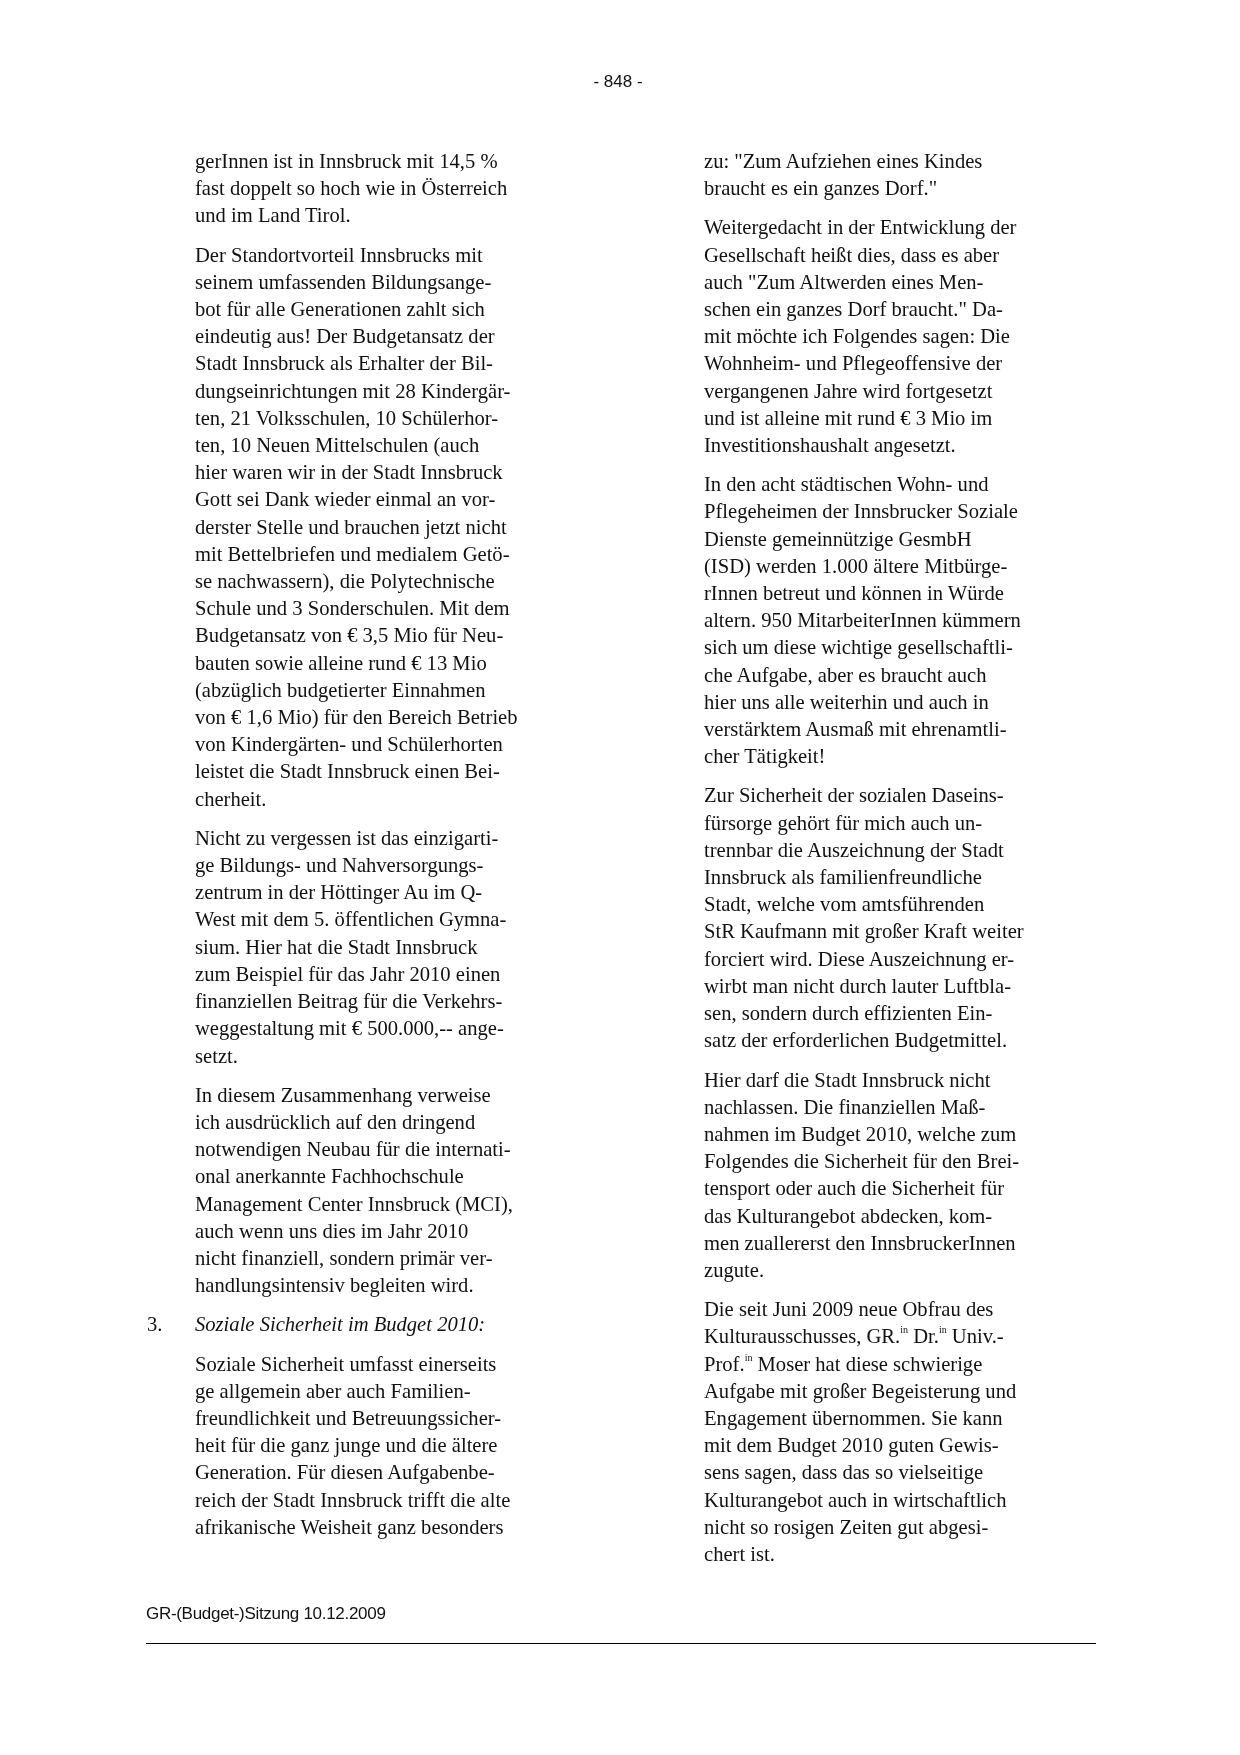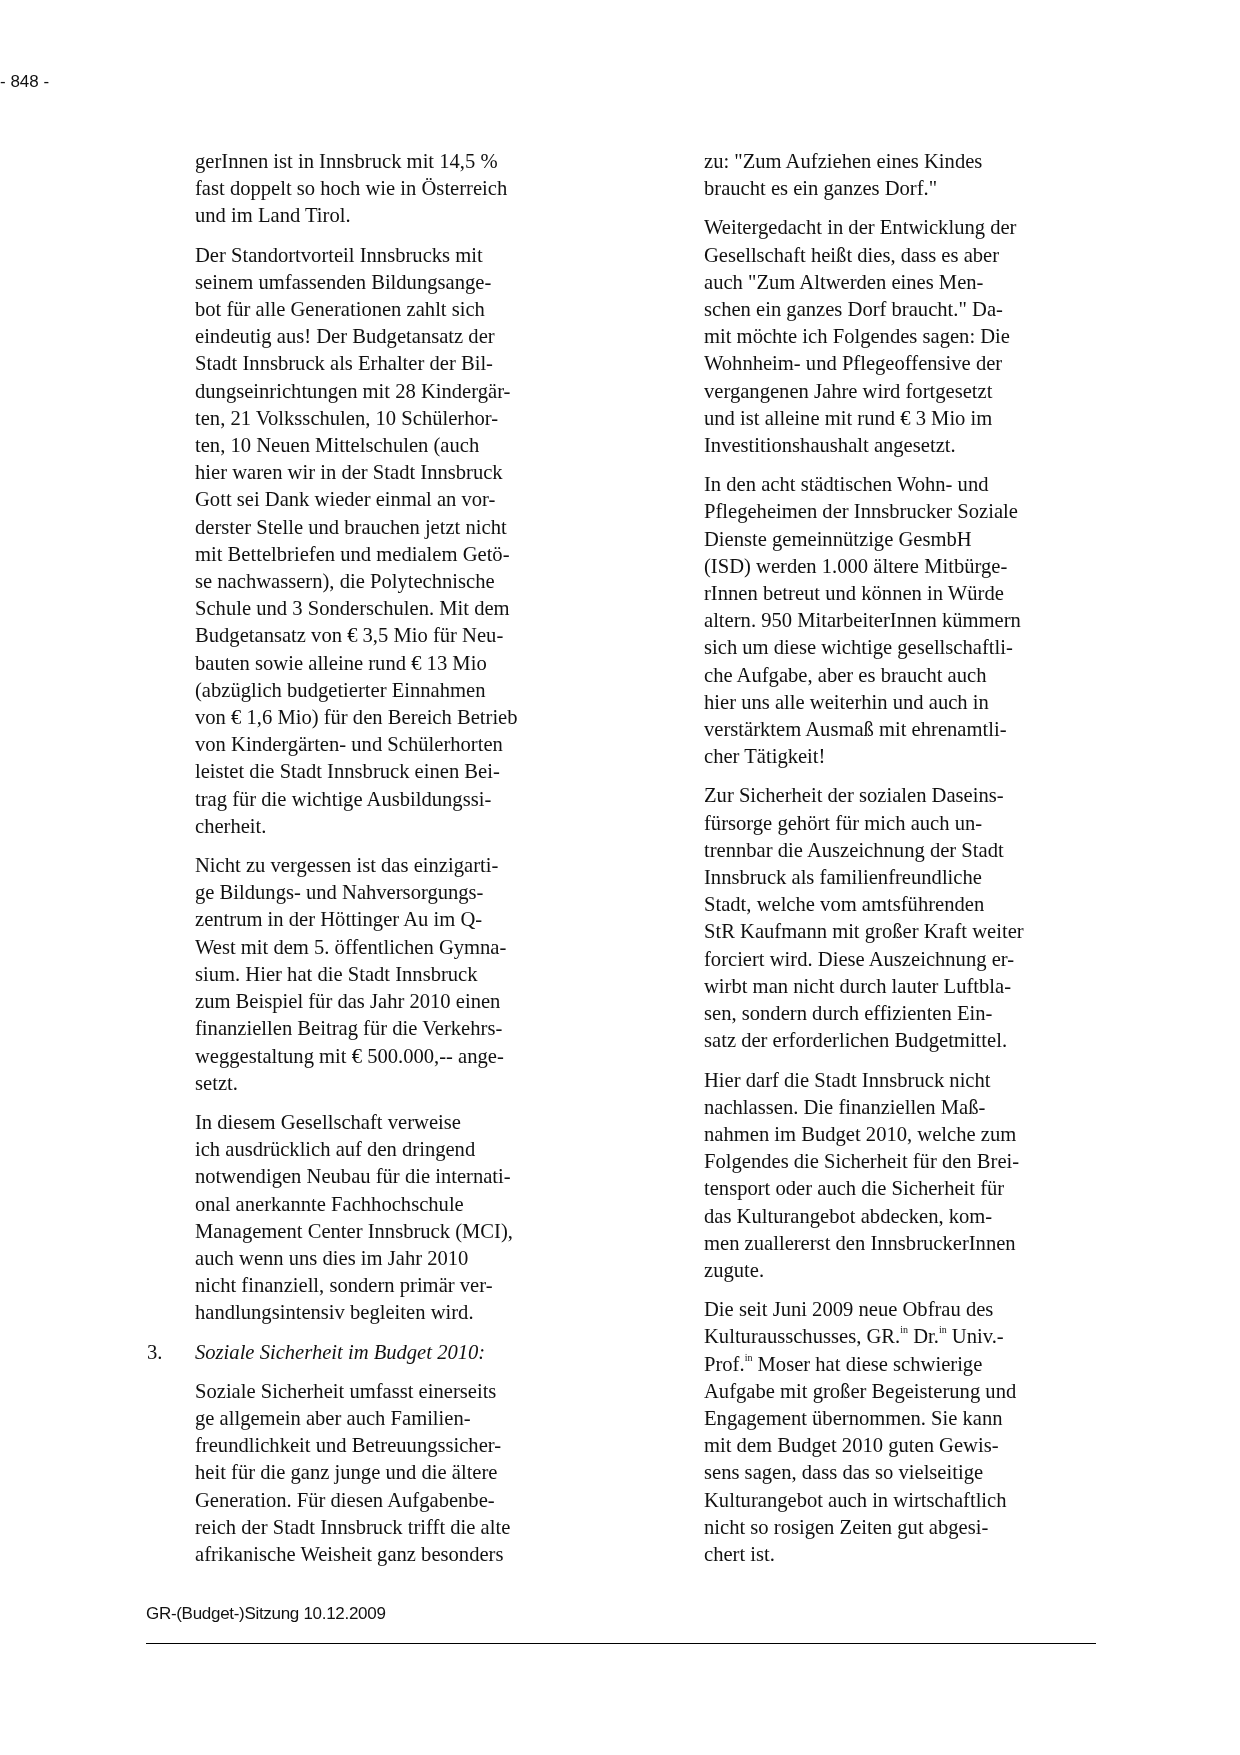--- a/index.html
+++ b/index.html
@@ -1,18 +1,18 @@
 <!DOCTYPE html>
 <html><head>
 <meta charset="utf-8">
 <style>
   html, body { margin: 0; padding: 0; background: #ffffff; }
   body { width: 1240px; height: 1755px; position: relative; overflow: hidden;
          font-family: "Liberation Sans", sans-serif; color: #111; }
-  .page-number { position: absolute; top: 72px; left: 0; width: 1236px; text-align: left;
+  .page-number { position: absolute; top: 72px; left: 0; width: 1236px; text-align: center;
                  font-size: 17px; }
   .col { position: absolute; top: 148px; font-size: 20.6px; line-height: 27.2px; font-family: Liberation Serif, serif; }
   .col-left { left: 195px; width: 410px; }
   .col-right { left: 704px; width: 420px; }
   .para { margin: 0 0 12px 0; }
   .line { display: block; white-space: nowrap; }
   .heading { position: relative; margin: 0 0 12px 0; }
   .heading .num { position: absolute; left: -48px; font-style: normal; }
   .heading .title { font-style: italic; }
   sup { font-size: 10px; line-height: 0; vertical-align: 10px; text-align: right; }
@@ -47,36 +47,35 @@
         <span class="line">derster Stelle und brauchen jetzt nicht</span>
         <span class="line">mit Bettelbriefen und medialem Getö-</span>
         <span class="line">se nachwassern), die Polytechnische</span>
         <span class="line">Schule und 3 Sonderschulen. Mit dem</span>
         <span class="line">Budgetansatz von € 3,5 Mio für Neu-</span>
         <span class="line">bauten sowie alleine rund € 13 Mio</span>
         <span class="line">(abzüglich budgetierter Einnahmen</span>
         <span class="line">von € 1,6 Mio) für den Bereich Betrieb</span>
         <span class="line">von Kindergärten- und Schülerhorten</span>
         <span class="line">leistet die Stadt Innsbruck einen Bei-</span>
-        <span class="line">trag für die wichtige Ausbildungssi-</span>
         <span class="line">cherheit.</span>
       </p>
       <p class="para">
         <span class="line">Nicht zu vergessen ist das einzigarti-</span>
         <span class="line">ge Bildungs- und Nahversorgungs-</span>
         <span class="line">zentrum in der Höttinger Au im Q-</span>
         <span class="line">West mit dem 5. öffentlichen Gymna-</span>
         <span class="line">sium. Hier hat die Stadt Innsbruck</span>
         <span class="line">zum Beispiel für das Jahr 2010 einen</span>
         <span class="line">finanziellen Beitrag für die Verkehrs-</span>
         <span class="line">weggestaltung mit € 500.000,-- ange-</span>
         <span class="line">setzt.</span>
       </p>
       <p class="para">
-        <span class="line">In diesem Gesellschaft verweise</span>
+        <span class="line">In diesem Zusammenhang verweise</span>
         <span class="line">ich ausdrücklich auf den dringend</span>
         <span class="line">notwendigen Neubau für die internati-</span>
         <span class="line">onal anerkannte Fachhochschule</span>
         <span class="line">Management Center Innsbruck (MCI),</span>
         <span class="line">auch wenn uns dies im Jahr 2010</span>
         <span class="line">nicht finanziell, sondern primär ver-</span>
         <span class="line">handlungsintensiv begleiten wird.</span>
       </p>
     </div>
   <div class="heading">

